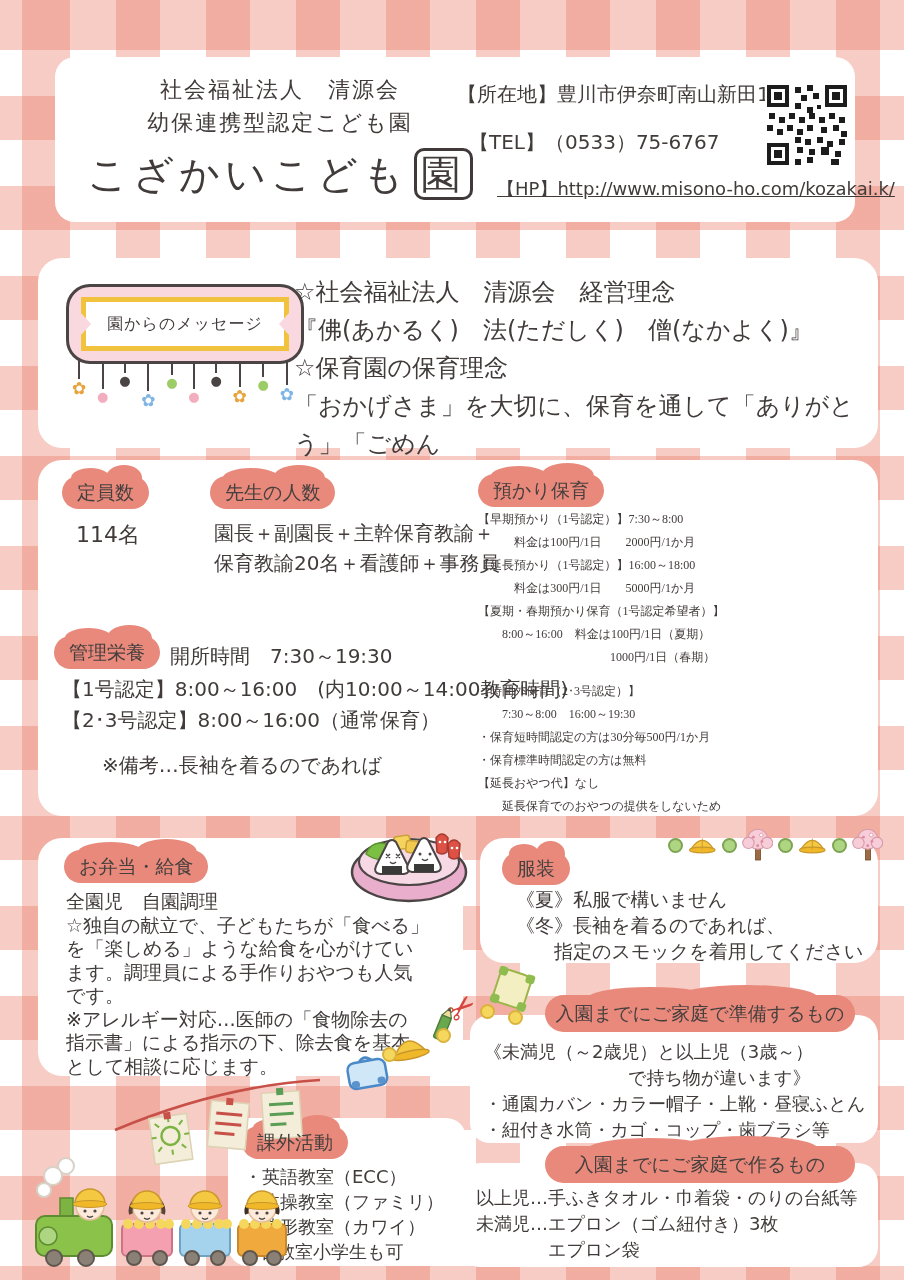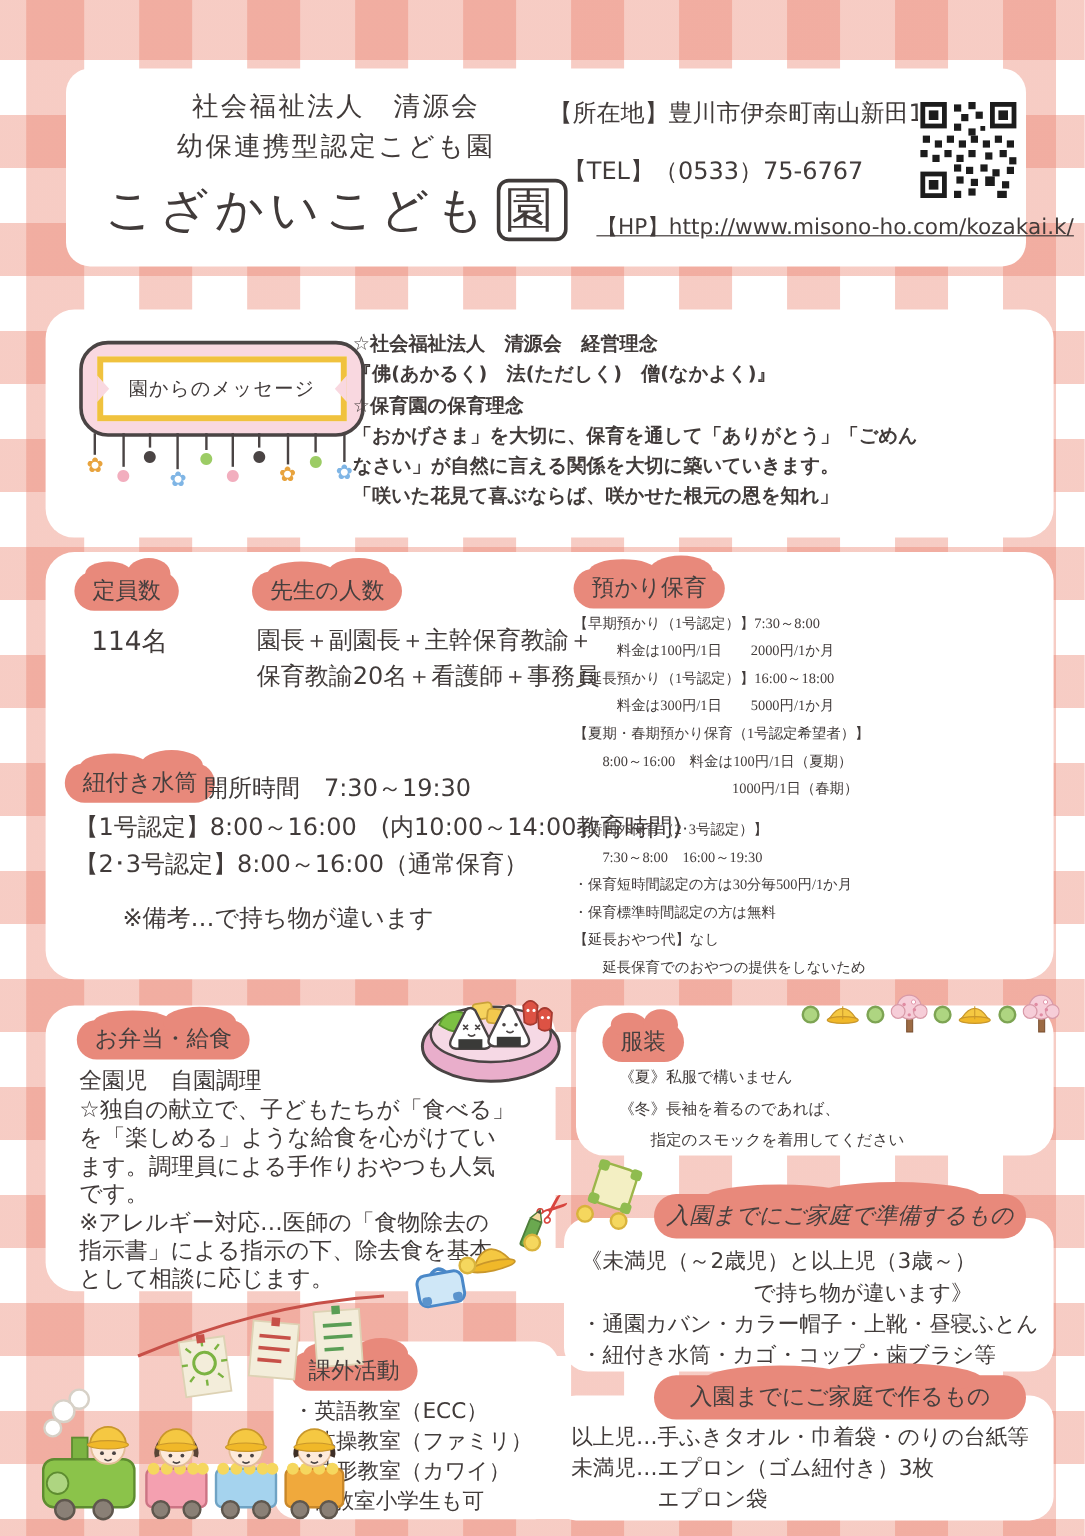--- a/index.html
+++ b/index.html
@@ -39,21 +39,21 @@
   .charm:nth-of-type(1) .str{height:18px}.charm:nth-of-type(1) .bead{color:#e8a33d}
   .charm:nth-of-type(2) .str{height:28px}.charm:nth-of-type(2) .bead{color:#f2aebe;font-size:13px}
   .charm:nth-of-type(3) .str{height:12px}.charm:nth-of-type(3) .bead{color:#4a4444;font-size:13px}
   .charm:nth-of-type(4) .str{height:30px}.charm:nth-of-type(4) .bead{color:#7fb5e5}
   .charm:nth-of-type(5) .str{height:14px}.charm:nth-of-type(5) .bead{color:#9ccc65;font-size:13px}
   .charm:nth-of-type(6) .str{height:28px}.charm:nth-of-type(6) .bead{color:#f2aebe;font-size:13px}
   .charm:nth-of-type(7) .str{height:12px}.charm:nth-of-type(7) .bead{color:#4a4444;font-size:13px}
   .charm:nth-of-type(8) .str{height:26px}.charm:nth-of-type(8) .bead{color:#e8a33d}
   .charm:nth-of-type(9) .str{height:16px}.charm:nth-of-type(9) .bead{color:#9ccc65;font-size:13px}
   .charm:nth-of-type(10) .str{height:24px}.charm:nth-of-type(10) .bead{color:#7fb5e5}
-  .msg-text{position:absolute;left:256px;top:16px;width:575px;font-size:16px;line-height:1.58;font-weight:bold;}
+  .msg-text{position:absolute;left:256px;top:16px;width:575px;font-size:24px;line-height:1.58;}
 
   
   .cloud{position:absolute;background:#e8897b;border-radius:17px;padding:6px 15px;font-size:19px;line-height:1.1;white-space:nowrap;color:#453f3e;}
   .cloud::before{content:"";position:absolute;background:inherit;width:45%;height:20px;border-radius:50%;top:-8px;left:10%;}
   .cloud::after{content:"";position:absolute;background:inherit;width:42%;height:26px;border-radius:50%;top:-11px;right:8%;}
   .cloud>span{position:relative;z-index:1;}
   .cloud.pill{width:310px;text-align:center;padding:8px 0;border-radius:22px;font-size:19px;}
   .cloud.pill::before{width:40%;height:22px;top:-8px;left:14%;}
   .cloud.pill::after{width:46%;height:26px;top:-10px;right:12%;}
 
@@ -73,27 +73,27 @@
 
   
   .lunch-card{left:38px;top:838px;width:425px;height:238px;}
   .lunch-badge{left:26px;top:12px;}
   .lunch-lines{position:absolute;left:28px;top:52px;width:380px;font-size:19px;line-height:23.5px;}
   .bento{position:absolute;left:348px;top:810px;width:122px;height:98px;}
 
   
   .clothing-card{left:480px;top:838px;width:398px;height:125px;}
   .clothing-badge{left:22px;top:14px;}
-  .clothing-lines{position:absolute;left:36px;top:48px;font-size:13px;line-height:26px;white-space:nowrap;}
+  .clothing-lines{position:absolute;left:36px;top:48px;font-size:19px;line-height:26px;white-space:nowrap;}
   .deco-row{position:absolute;left:668px;top:822px;width:215px;display:flex;align-items:center;gap:5px;}
   .gdot{width:11px;height:11px;border-radius:50%;background:#aed581;border:2px solid #7da453;flex:none;}
 
   
   .prepare-card{left:470px;top:1015px;width:408px;height:128px;border-radius:20px;}
-  .prepare-badge{left:545px;top:995px;font-style:italic;}
+  .prepare-badge{left:545px;top:995px;}
   .prepare-lines{position:absolute;left:14px;top:24px;font-size:18px;line-height:26px;white-space:nowrap;}
   .make-card{left:460px;top:1163px;width:418px;height:104px;border-radius:20px;}
   .make-badge{left:545px;top:1146px;}
   .make-lines{position:absolute;left:16px;top:22px;font-size:18px;line-height:26px;white-space:nowrap;}
 
   
   .extra-card{left:228px;top:1118px;width:238px;height:148px;border-radius:20px;}
   .extra-badge{left:14px;top:8px;}
   .extra-lines{position:absolute;left:16px;top:46px;font-size:18px;line-height:25px;white-space:nowrap;}
 
@@ -228,27 +228,27 @@
   <div class="card main-card">
     <div class="cloud capacity-badge"><span>定員数</span></div>
     <div class="capacity-value">114名</div>
 
     <div class="cloud teachers-badge"><span>先生の人数</span></div>
     <div class="teachers-lines">
       <div>園長＋副園長＋主幹保育教諭＋</div>
       <div>保育教諭20名＋看護師＋事務員</div>
     </div>
 
-    <div class="cloud hours-badge"><span>紐付き水筒</span></div>
+    <div class="cloud hours-badge"><span>管理栄養</span></div>
     <div class="hours-open">開所時間　7:30～19:30</div>
     <div class="hours-lines">
       <div>【1号認定】8:00～16:00　(内10:00～14:00教育時間)</div>
       <div>【2･3号認定】8:00～16:00（通常保育）</div>
     </div>
-    <div class="hours-note">※備考…で持ち物が違います</div>
+    <div class="hours-note">※備考…長袖を着るのであれば</div>
 
     <div class="cloud azukari-badge"><span>預かり保育</span></div>
     <div class="azukari-lines">
       <div>【早期預かり（1号認定）】7:30～8:00</div>
       <div>　　　料金は100円/1日　　2000円/1か月</div>
       <div>【延長預かり（1号認定）】16:00～18:00</div>
       <div>　　　料金は300円/1日　　5000円/1か月</div>
       <div>【夏期・春期預かり保育（1号認定希望者）】</div>
       <div>　　8:00～16:00　料金は100円/1日（夏期）</div>
       <div>　　　　　　　　　　　1000円/1日（春期）</div>

